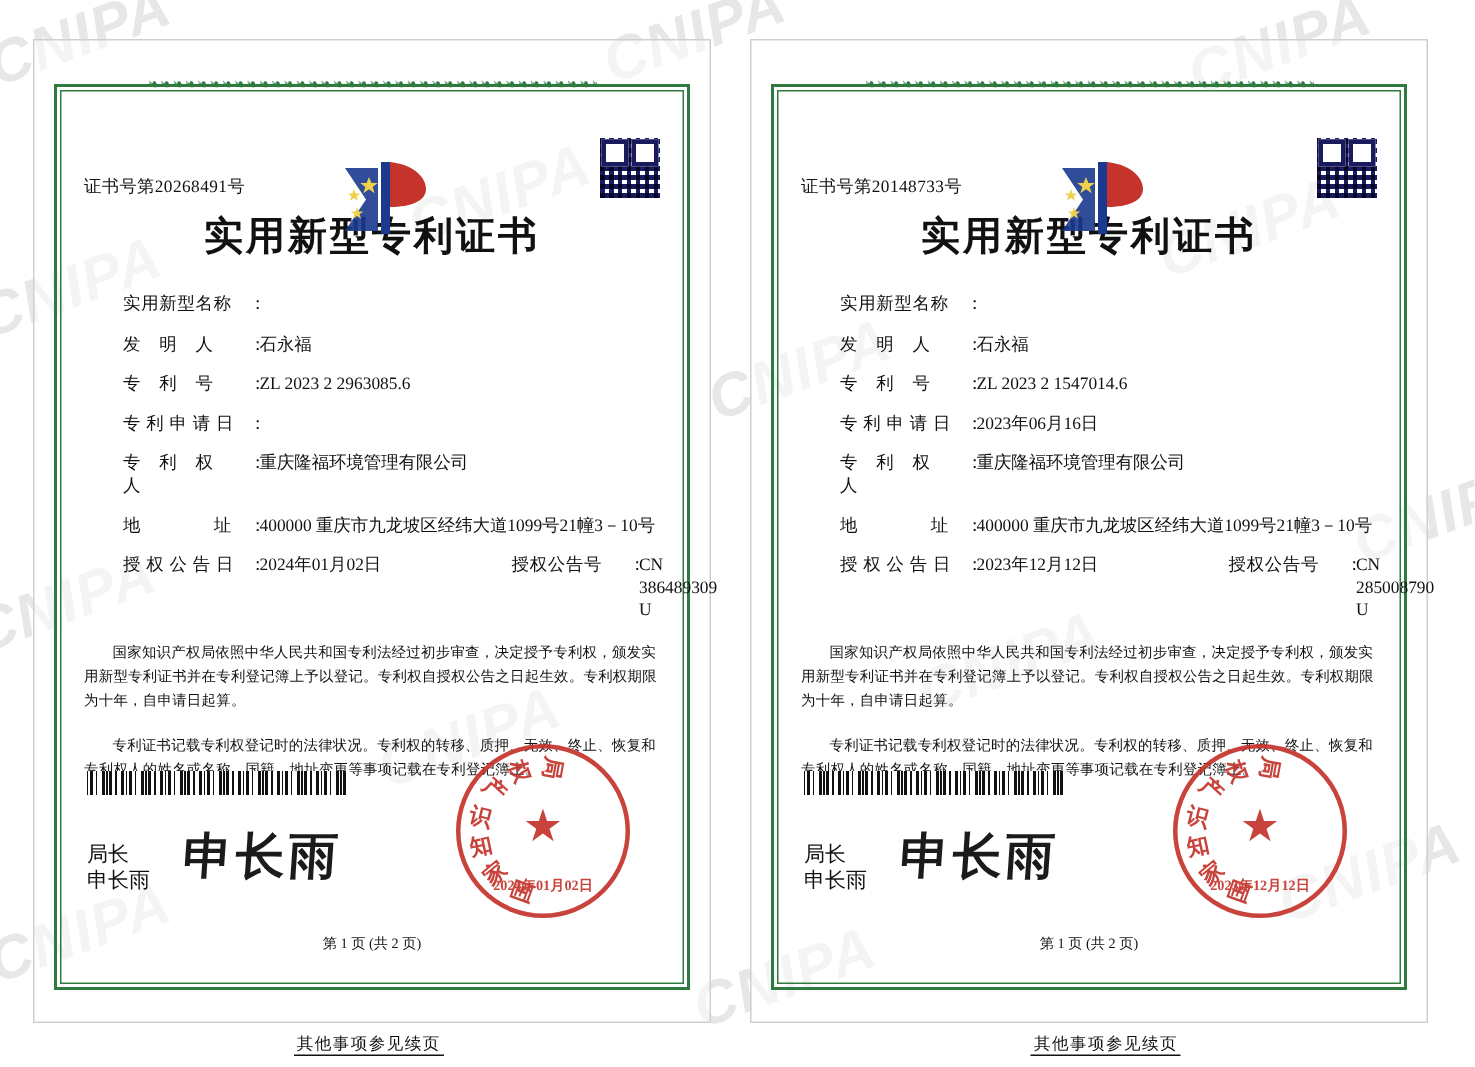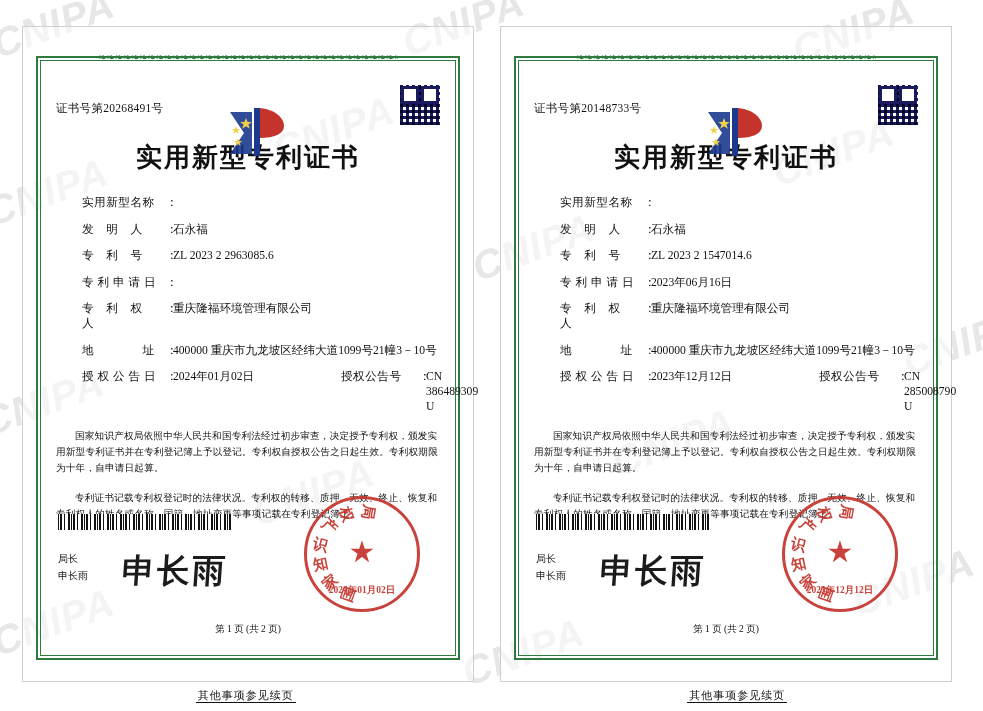--- a/index.html
+++ b/index.html
@@ -77,21 +77,21 @@
     line-height:26px;
   }
   .ornament span { display:inline-block; }
   .content {
     position:absolute;
     left:34px; top:52px; right:34px; bottom:40px;
   }
   .row-top {
     display:flex;
     justify-content:space-between;
-    align-items:center;
+    align-items:flex-end;
     height:54px;
   }
   .certno {
     font-size:11.5px;
     color:#111;
     padding-top:6px;
     letter-spacing:0.3px;
   }
   .qr {
     width:40px; height:40px;
@@ -156,22 +156,22 @@
   .barcode {
     position:absolute;
     left:2px; bottom:112px;
     width:174px; height:16px;
     background:repeating-linear-gradient(90deg,
       #111 0 1px, #fff 1px 2px, #111 2px 4px, #fff 4px 6px,
       #111 6px 7px, #fff 7px 10px, #111 10px 12px, #fff 12px 13px);
   }
   .sign-block {
     position:absolute;
-    left:2px; bottom:58px;
-    font-size:10px;
+    left:2px; bottom:46px;
+    font-size:14px;
     line-height:17px;
     color:#111;
   }
   .signature {
     position:absolute;
     left:66px; bottom:48px;
     font-family:"Liberation Serif", serif;
     font-size:33px;
     color:#1b1b1b;
     font-weight:bold;

